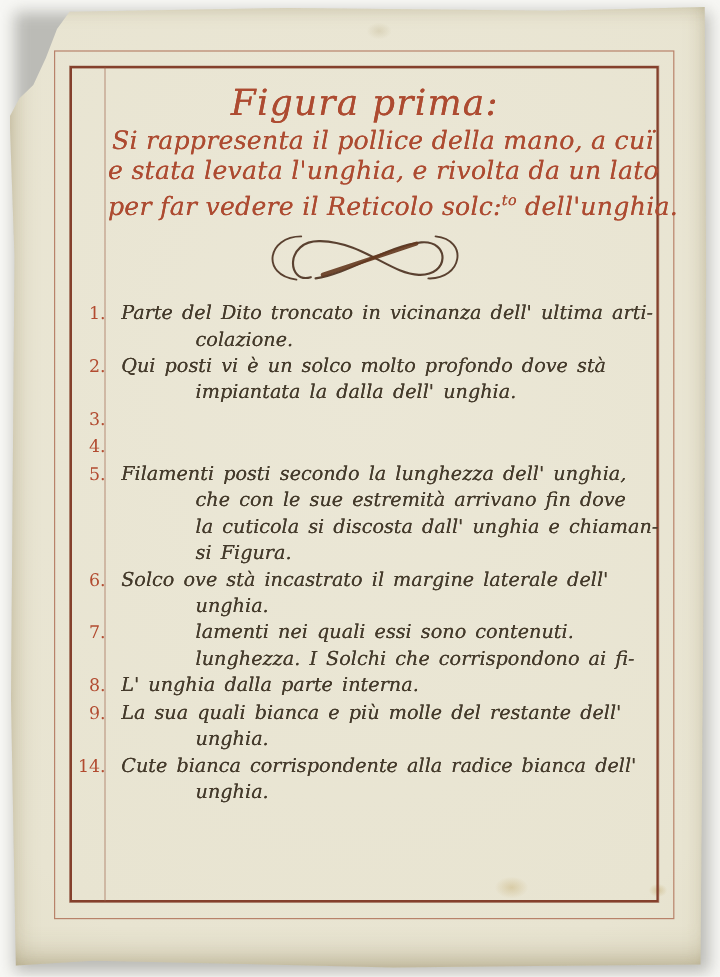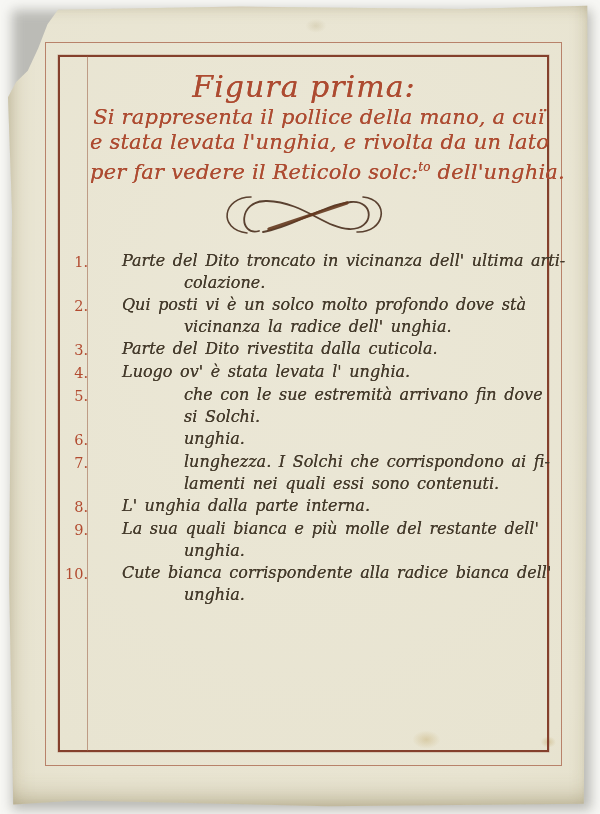--- a/index.html
+++ b/index.html
@@ -50,21 +50,21 @@
   .flourish { position:absolute; left:199px; top:183px; }
 
   
   .list { position:absolute; left:56px; top:245px; width:484px;
           color:#443a2b; font-style:italic; font-size:16px; line-height:22px; }
   .item { display:flex; align-items:flex-start; }
   .item-num { flex:0 0 24px; text-align:right; color:#b24b30; font-size:14.5px;
               line-height:22px; padding-top:1px; font-style:normal;
               font-family:"DejaVu Serif", serif; }
   .item-lines { margin-left:13px; flex:1; }
-  .line { white-space:nowrap; word-spacing:2.5px; text-shadow:0 0 .3px #443a2b;margin-left:21px; }
+  .line { white-space:nowrap; word-spacing:2.5px; text-shadow:0 0 .3px #443a2b; }
   .line.cont { padding-left:62px; }
 </style>
 </head>
 <body>
 
 <div id="stage">
   <div id="paper-shadow"></div>
 
   <div id="paper">
     <div class="outer-frame"></div>
@@ -93,78 +93,75 @@
     <div class="item-lines">
             <div class="line">Parte del Dito troncato in vicinanza dell' ultima arti-</div>
             <div class="line cont">colazione.</div>
           </div>
   </div>
 
   <div class="item">
     <span class="item-num">2.</span>
     <div class="item-lines">
             <div class="line">Qui posti vi è un solco molto profondo dove stà</div>
-            <div class="line cont">vicinanza la radice dell' unghia.</div>
+            <div class="line cont">impiantata la dalla dell' unghia.</div>
           </div>
   </div>
 
   <div class="item">
     <span class="item-num">3.</span>
-    <div class="item-lines">
-            <div class="line">Parte del Dito rivestita dalla cuticola.</div>
-          </div>
   </div>
 
   <div class="item">
     <span class="item-num">4.</span>
-    <div class="item-lines">
-            <div class="line">Luogo ov' è stata levata l' unghia.</div>
-          </div>
   </div>
 
   <div class="item">
     <span class="item-num">5.</span>
     <div class="item-lines">
+            <div class="line">Filamenti posti secondo la lunghezza dell' unghia,</div>
             <div class="line cont">che con le sue estremità arrivano fin dove</div>
-            <div class="line cont">si Solchi.</div>
+            <div class="line cont">la cuticola si discosta dall' unghia e chiaman-</div>
+            <div class="line cont">si Figura.</div>
           </div>
   </div>
 
   <div class="item">
     <span class="item-num">6.</span>
     <div class="item-lines">
+            <div class="line">Solco ove stà incastrato il margine laterale dell'</div>
             <div class="line cont">unghia.</div>
           </div>
   </div>
 
   <div class="item">
     <span class="item-num">7.</span>
     <div class="item-lines">
+            <div class="line cont">lamenti nei quali essi sono contenuti.</div>
             <div class="line cont">lunghezza. I Solchi che corrispondono ai fi-</div>
-            <div class="line cont">lamenti nei quali essi sono contenuti.</div>
           </div>
   </div>
 
   <div class="item">
     <span class="item-num">8.</span>
     <div class="item-lines">
             <div class="line">L' unghia dalla parte interna.</div>
           </div>
   </div>
 
   <div class="item">
     <span class="item-num">9.</span>
     <div class="item-lines">
             <div class="line">La sua quali bianca e più molle del restante dell'</div>
             <div class="line cont">unghia.</div>
           </div>
   </div>
 
   <div class="item">
-    <span class="item-num">10.</span>
+    <span class="item-num">14.</span>
     <div class="item-lines">
             <div class="line">Cute bianca corrispondente alla radice bianca dell'</div>
             <div class="line cont">unghia.</div>
           </div>
   </div>
 </div>
   </div>
 </div>
 
 </body></html>

